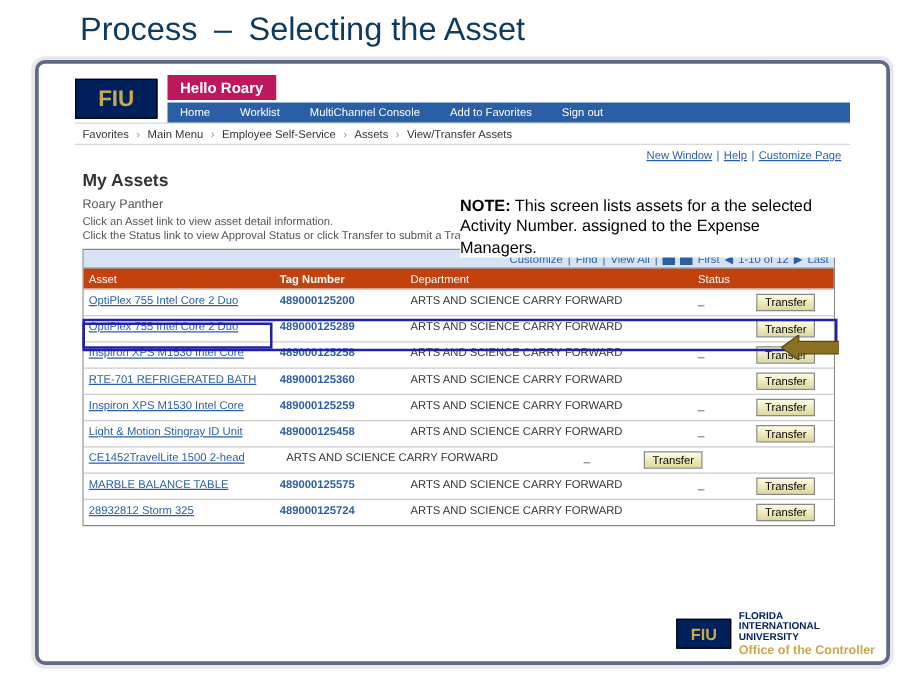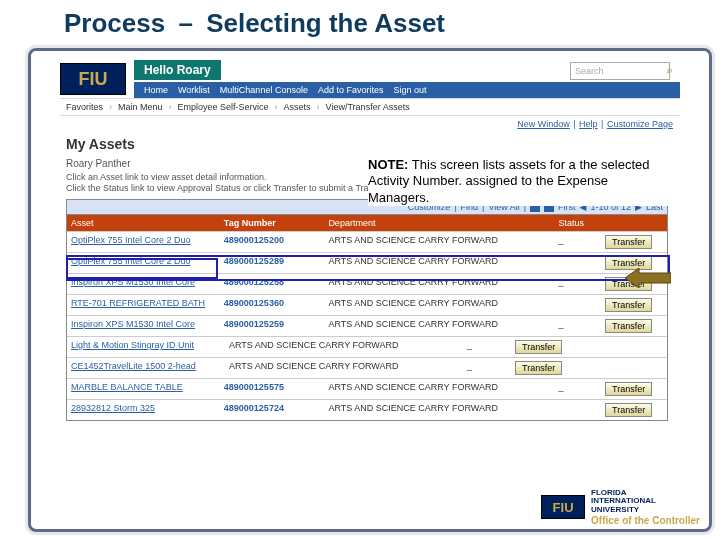--- a/index.html
+++ b/index.html
@@ -22,21 +22,20 @@
   border-radius: 8px;
   box-shadow: 0 0 0 3px #e8e8e8;
 }
 .slide-title {
   position: absolute;
   left: 64px;
   top: 8px;
   font-family: "Trebuchet MS", sans-serif;
   font-size: 26px;
   color: #0f3b5f;
-  font-weight: bold;
 }
 .slide-title .dash { margin: 0 6px; }
 .screenshot {
   position: absolute;
   left: 60px;
   top: 60px;
   width: 620px;
   background: #fff;
 }
 .topbar {
@@ -54,34 +53,34 @@
   display: flex;
   align-items: center;
   justify-content: center;
   border: 1px solid #000;
 }
 .hello-bar {
   flex: 1;
   margin-left: 8px;
 }
 .hello {
-  background: #0f766e;
+  background: #be185d;
   color: #fff;
   padding: 3px 10px;
   font-size: 12px;
   font-weight: bold;
   display: inline-block;
 }
 .nav {
   background: #2b5fa5;
   color: #fff;
   font-size: 9px;
   padding: 3px 10px;
   display: flex;
-  gap: 10px;
+  gap: 24px;
   margin-top: 2px;
 }
 .nav span { cursor: pointer; }
 .search-box {
   position: absolute;
   right: 10px;
   top: 2px;
   width: 90px;
   height: 14px;
   border: 1px solid #aaa;
@@ -259,24 +258,20 @@
 
 <div class="slide-title">
   <span>Process</span>
   <span class="dash">–</span>
   <span>Selecting the Asset</span>
 </div>
 
 <div class="slide-border"></div>
 
 <div class="screenshot">
-  <div class="search-box">
-    <span>Search</span>
-    <span class="search-icon">⌕</span>
-  </div>
   <div class="topbar">
     <div class="logo-fiu">FIU</div>
     <div class="hello-bar">
       <div class="hello">Hello Roary</div>
       <div class="nav">
         <span>Home</span>
         <span>Worklist</span>
         <span>MultiChannel Console</span>
         <span>Add to Favorites</span>
         <span>Sign out</span>
@@ -357,20 +352,21 @@
         </div>
         <div class="tbl-row">
           <div class="col-asset">Inspiron XPS M1530 Intel Core</div>
           <div class="col-tag">489000125259</div>
           <div class="col-dept">ARTS AND SCIENCE CARRY FORWARD</div>
           <div class="col-status">_</div>
           <div class="col-action"><button>Transfer</button></div>
         </div>
         <div class="tbl-row">
           <div class="col-asset">Light &amp; Motion Stingray ID Unit</div>
+          <div class="col-tag">489000125458</div>
           <div class="col-dept">ARTS AND SCIENCE CARRY FORWARD</div>
           <div class="col-status">_</div>
           <div class="col-action"><button>Transfer</button></div>
         </div>
         <div class="tbl-row">
           <div class="col-asset">CE1452TravelLite 1500 2-head</div>
           <div class="col-dept">ARTS AND SCIENCE CARRY FORWARD</div>
           <div class="col-status">_</div>
           <div class="col-action"><button>Transfer</button></div>
         </div>

